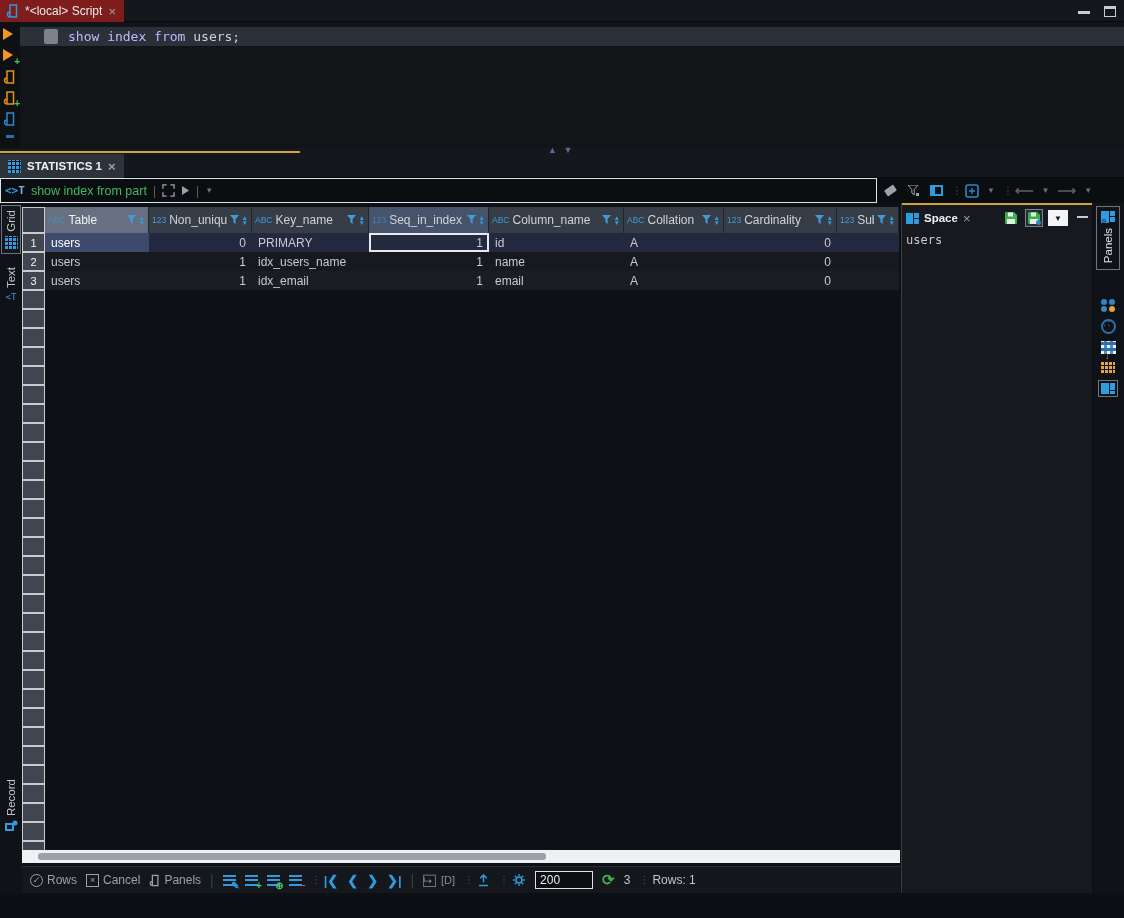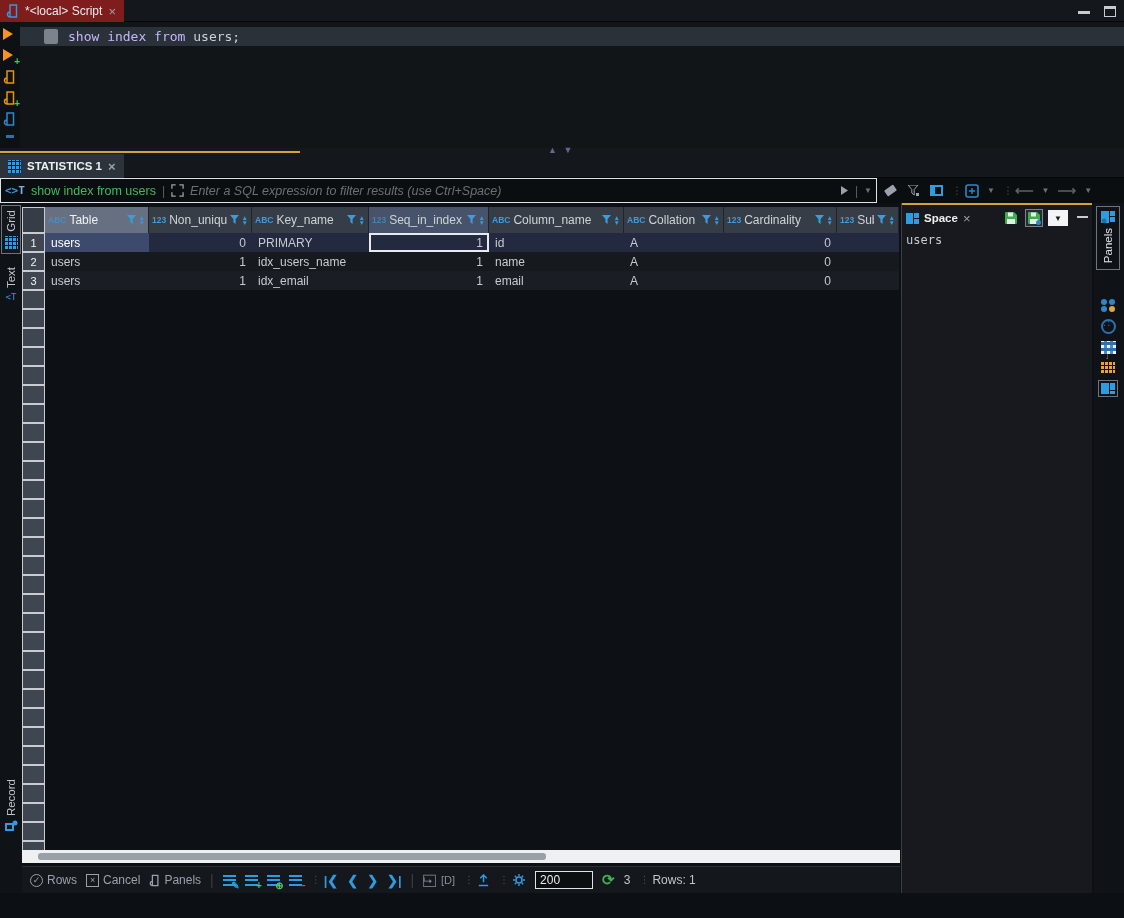--- a/index.html
+++ b/index.html
@@ -64,21 +64,21 @@
   .vtext { writing-mode:vertical-lr; transform:rotate(180deg); font-size:11.5px; }
   .code-glyph { font-size:9px; color:#2f9be0; font-family:"DejaVu Sans Mono",monospace; }
 
   #grid-area { position:absolute; left:22px; top:203px; width:878px; height:647px; background:#0d1014; }
   #grid-table { position:absolute; left:0; top:4px; display:flex; flex-direction:column; }
   .grid-row { display:flex; }
   .gut-cell { width:23px; background:#3f4650; border:0.5px solid #c8ccd2; color:#f2f4f6; font-size:11px; display:flex; align-items:center; justify-content:center; }
   .hdr-cell { height:26px; background:#363d47; color:#ced3d9; display:flex; align-items:center; padding:0 3px; gap:3px; border-right:1px solid #20252b; overflow:hidden; white-space:nowrap; }
   .hdr-cell.lite { background:#667080; color:#f0f2f4; }
   .hdr-cell.hl { background:#46536a; }
-  .hdr-prefix { font-size:8.5px; font-weight:bold; color:#3f9bdc; flex:0 0 auto; }
+  .hdr-prefix { font-size:8.5px; font-weight:normal; color:#3f9bdc; flex:0 0 auto; }
   .hdr-name { font-size:12px; flex:1 1 auto; overflow:hidden; }
   .hdr-funnel { flex:0 0 auto; }
   .sort-stack { display:flex; flex-direction:column; line-height:5px; font-size:6.5px; color:#2f9be0; flex:0 0 auto; }
   .data-cell { height:19px; font-size:12px; color:#c6cbd1; display:flex; align-items:center; padding:0 6px; overflow:hidden; white-space:nowrap; }
   .data-cell.num { justify-content:flex-end; }
   .row-0 .data-cell { background:#232a3f; }
   .row-1 .data-cell { background:#16191e; }
   .row-2 .data-cell { background:#1a1e24; }
   .cell-anchor { background:#3d4a6d !important; color:#ffffff; }
   .cell-focus { outline:2px solid #e8eaee; outline-offset:-2px; }
@@ -192,26 +192,25 @@
     <div class="res-tab">
       <div class="grid-glyph"></div>
       <span>STATISTICS 1</span>
       <span class="tab-close">×</span>
     </div>
   </div>
 
   <div id="filter-bar">
     <div id="filter-box">
       <span class="sqlmark"><span class="ab">&lt;&gt;</span><span class="tt">T</span></span>
-      <span id="filter-query">show index from users</span>
+      <span id="filter-query">show index from part</span>
       <span class="vsep">|</span>
       <svg width="13" height="13" viewBox="0 0 14 14">
         <path d="M1 5 V1 h4 M13 5 V1 H9 M1 9 v4 h4 M13 9 v4 H9" fill="none" stroke="#9aa2ac" stroke-width="1.4"></path>
       </svg>
-      <span id="filter-placeholder">Enter a SQL expression to filter results (use Ctrl+Space)</span>
       <span class="fb-btn">
           <svg width="9" height="11" viewBox="0 0 9 11">
             <polygon points="1,1 8,5.5 1,10" fill="#9aa2ac"></polygon>
           </svg>
         </span>
       <span class="vsep">|</span>
       <span class="dd">▼</span>
     </div>
     <div id="filter-right">
       <span class="icon14">

